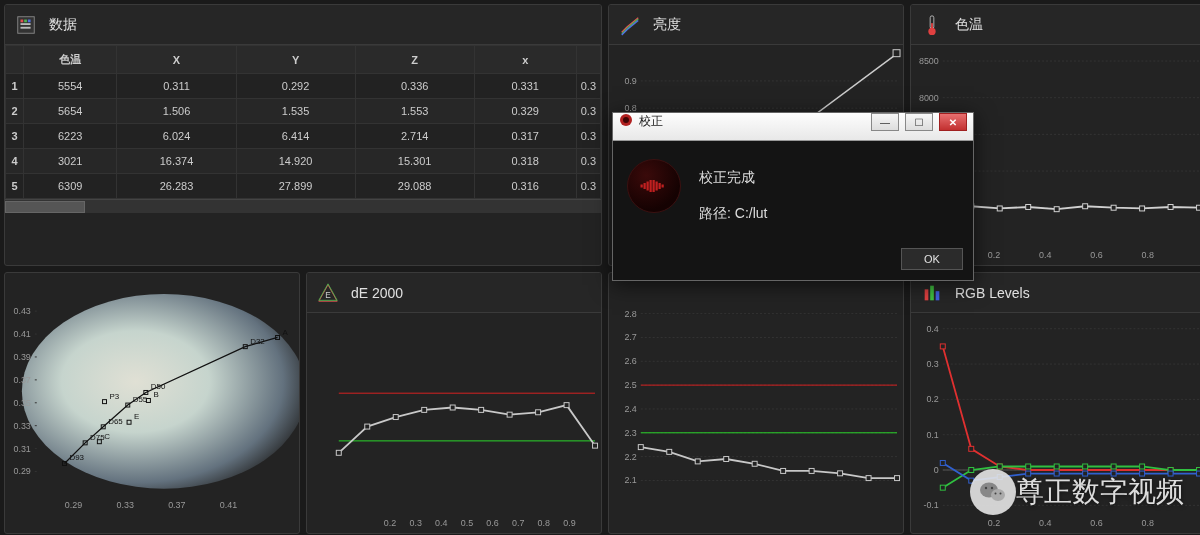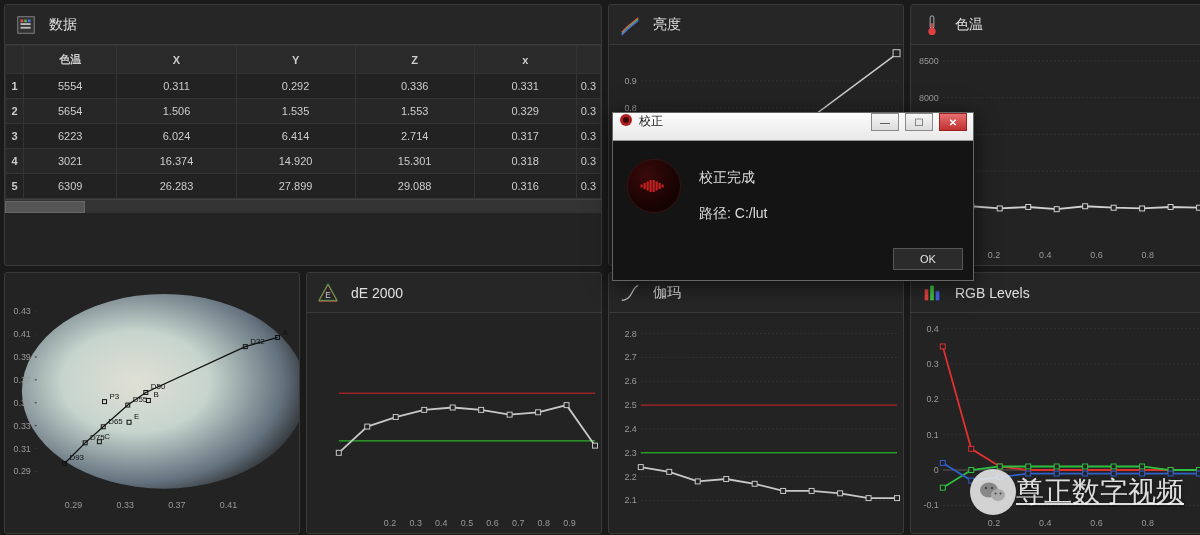--- a/index.html
+++ b/index.html
@@ -126,39 +126,38 @@
     display:flex; align-items:center; justify-content:center;
   }
   .dlg-icon svg { width: 30px; height: 20px; }
   .dlg-text { font-size: 14px; line-height: 2.6; }
   .dlg-footer {
     display: flex; justify-content: flex-end;
     padding: 6px 10px 10px;
     background: #141414;
   }
   .dlg-ok {
-    width: 70px; height: 22px;
+    width: 62px; height: 22px;
     background: #2b2b2b;
     border: 1px solid #555;
     color: #e0e0e0;
     font-size: 11px;
   }
 
   
   .watermark {
     position: absolute;
     right: 16px; bottom: 20px;
     display: flex;
     align-items: center;
     color: rgba(255,255,255,0.85);
     font-size: 28px;
     z-index: 5;
     text-shadow: 0 1px 4px rgba(0,0,0,0.6);
     pointer-events: none;
-    text-decoration: underline;
   }
   .wm-circle {
     width: 46px; height: 46px;
     border-radius: 50%;
     background: rgba(230,230,230,0.9);
     display:flex; align-items:center; justify-content:center;
   }
 </style>
 </head>
 <body>
@@ -412,28 +411,20 @@
           <rect x="172.83333333333334" y="94.30000000000001" width="5" height="5" fill="#222" stroke="#c8c8c8"></rect>
           <rect x="201.5" y="99.10000000000001" width="5" height="5" fill="#222" stroke="#c8c8c8"></rect>
           <rect x="230.16666666666666" y="96.69999999999999" width="5" height="5" fill="#222" stroke="#c8c8c8"></rect>
           <rect x="258.83333333333337" y="89.5" width="5" height="5" fill="#222" stroke="#c8c8c8"></rect>
           <rect x="287.5" y="130.3" width="5" height="5" fill="#222" stroke="#c8c8c8"></rect>
         </svg>
     </div>
   </div>
 
   <div class="panel">
-    <div class="panel-header">
-      <span class="icon">
-        <svg viewBox="0 0 24 24">
-            <path d="M3 20 Q 10 20 14 12 Q 18 4 21 4" fill="none" stroke="#bbb" stroke-width="1.5"></path>
-          </svg>
-      </span>
-      <span class="panel-title">伽玛</span>
-    </div>
     <div class="panel-body">
       <svg class="chart-svg" viewBox="0 0 296 220" id="chart-gamma">
           <line class="grid-line" x1="32" y1="20.000000000000057" x2="290" y2="20.000000000000057"></line>
           <text class="axis-label" x="28" y="23.000000000000057" text-anchor="end">2.8</text>
           <line class="grid-line" x1="32" y1="43.99999999999994" x2="290" y2="43.99999999999994"></line>
           <text class="axis-label" x="28" y="46.99999999999994" text-anchor="end">2.7</text>
           <line class="grid-line" x1="32" y1="67.99999999999997" x2="290" y2="67.99999999999997"></line>
           <text class="axis-label" x="28" y="70.99999999999997" text-anchor="end">2.6</text>
           <line class="grid-line" x1="32" y1="92" x2="290" y2="92"></line>
           <text class="axis-label" x="28" y="95" text-anchor="end">2.5</text>

